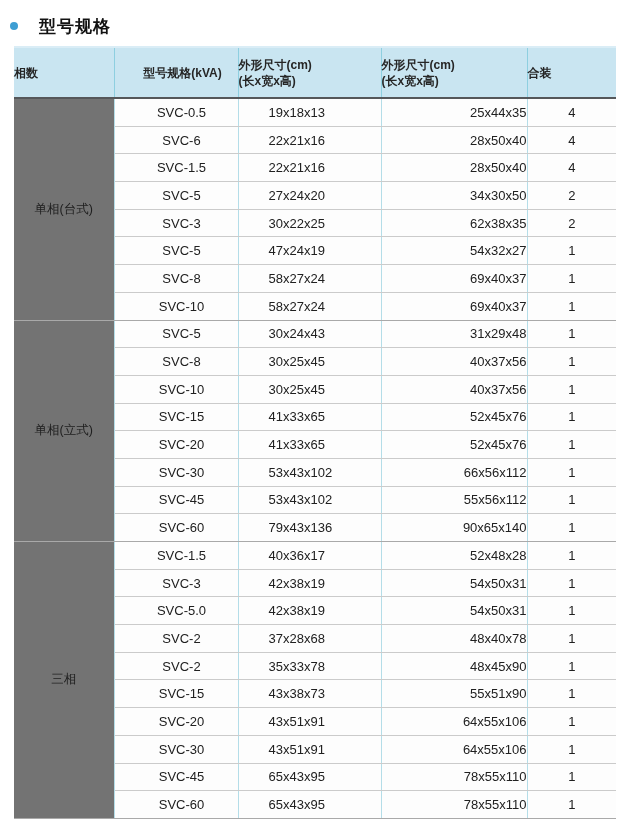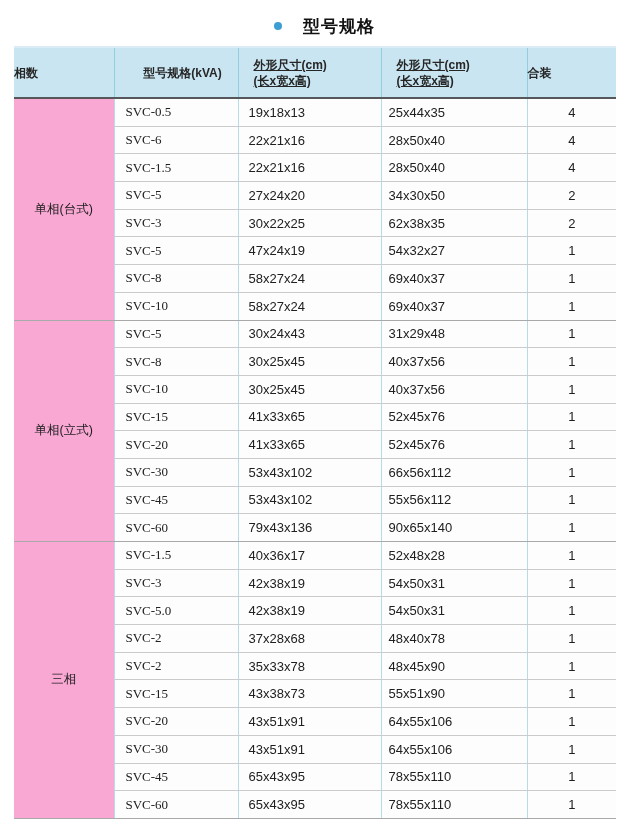--- a/index.html
+++ b/index.html
@@ -3,21 +3,21 @@
 <meta charset="utf-8">
 <style>
   html,body{margin:0;padding:0;}
   body{
     width:639px;height:830px;background:#ffffff;
     font-family:"Liberation Sans","DejaVu Sans",sans-serif;
     color:#222;overflow:hidden;
   }
   .title-row{
     display:flex;align-items:center;gap:21px;
-    padding:13px 0 0 10px;height:26px;justify-content:center;
+    padding:13px 0 0 10px;height:26px;
   }
   .bullet{
     width:8px;height:8px;border-radius:50%;
     background:#3d9ed3;flex:0 0 auto;
   }
   .title{
     font-size:17px;font-weight:700;color:#121212;letter-spacing:1px;
   }
   table.spec{
     border-collapse:collapse;table-layout:fixed;
@@ -33,37 +33,37 @@
     border-right:1px solid #8ecfe0;
     border-bottom:2px solid #55575a;
     border-top:2px solid #daedf6;
     font-size:12px;font-weight:700;color:#262626;
     height:49px;vertical-align:middle;
     padding:0;line-height:16px;
   }
   th:last-child{border-right:none;margin-top:31px;}
   th.h-phase,th.h-combined{text-align:left;}
   th.h-model{text-align:center;padding-left:13px;}
-  th.h-outer-size,th.h-pack-size{text-align:left;padding-left:15px;text-decoration:underline;}
+  th.h-outer-size,th.h-pack-size{text-align:left;}
   td{
     border-right:1px solid #b4dde8;
     border-bottom:1px solid #cbcbcb;
     font-size:13px;color:#202020;
     height:26.7px;background:#fdfdfd;
     padding:0;vertical-align:middle;
   }
   td:last-child{border-right:none;}
   td.phase-cell{
     text-align:center;font-size:12.5px;
     border-bottom:1px solid #a9a9a9;
-    background:#f9a8d4;
-  }
-  td.c-model{text-align:left;padding-left:11px;font-family:Liberation Serif, serif;}
-  td.c-outer{text-align:left;padding-left:10px;}
-  td.c-pack{text-align:left;padding-left:7px;}
+    background:#737373;
+  }
+  td.c-model{text-align:center;padding-left:11px;}
+  td.c-outer{text-align:left;padding-left:30px;}
+  td.c-pack{text-align:right;padding-left:7px;}
   td.c-qty{text-align:center;}
   tr.group-end td{border-bottom:1px solid #a9a9a9;}
 </style>
 </head>
 <body>
 
 <div class="title-row">
   <span class="bullet"></span>
   <span class="title">型号规格</span>
 </div>

